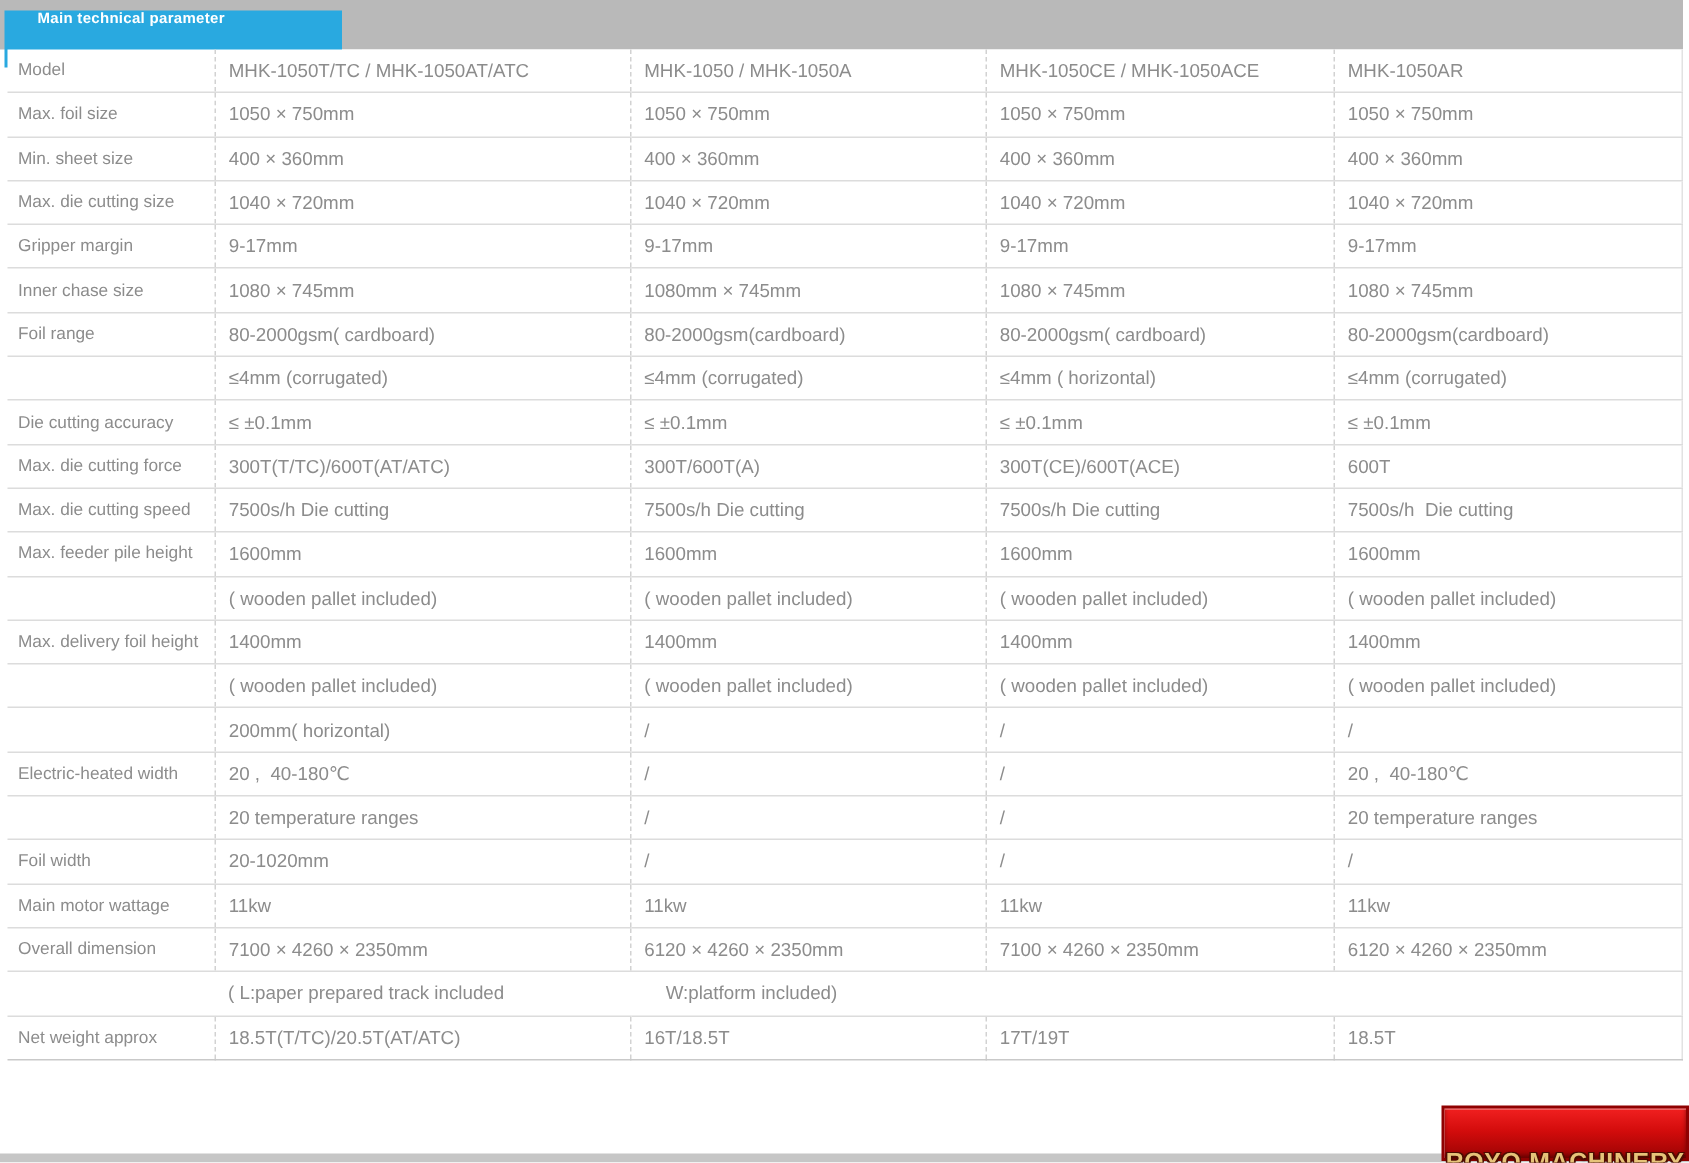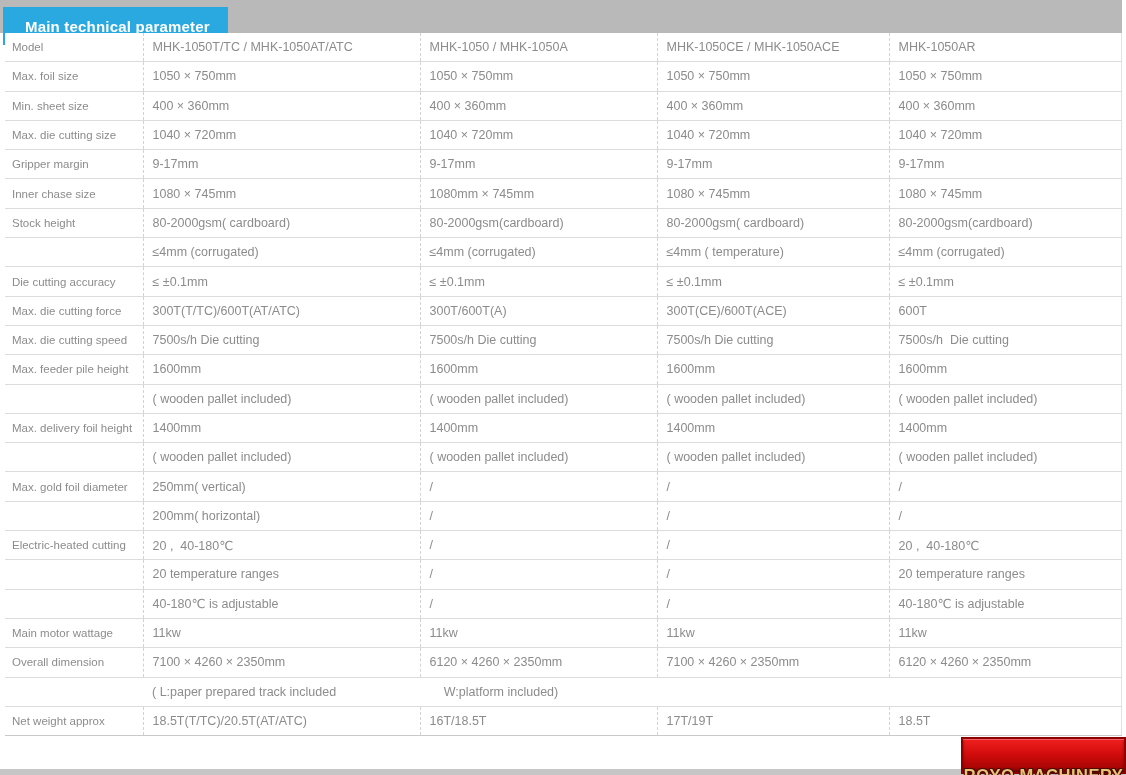--- a/index.html
+++ b/index.html
@@ -8,22 +8,22 @@
     background:#ffffff;
     font-family:"Liberation Sans","DejaVu Sans",sans-serif;
   }
   .top-band {
     position:absolute; left:0; top:0; width:1122px; height:33px;
     background:#b9b9b9;
   }
   .section-tab {
     position:absolute; left:3px; top:7px; width:225px; height:38px;
     background:#29a9e0; color:#ffffff;
-    display:flex; align-items:center; box-sizing:border-box; padding-left:22px;
-    font-size:15px; font-weight:600; letter-spacing:0.2px;
+    display:flex; box-sizing:border-box; padding-left:22px;
+    font-size:10px; font-weight:600; letter-spacing:0.2px;
   }
   .table-wrap { position:absolute; left:5px; top:33px; width:1116px; }
   table.spec-table {
     border-collapse:collapse; table-layout:fixed; width:1116px;
     background:#ffffff;
     border-right:1px solid #e2e2e2;
     border-bottom:1px solid #c9c9c9;
   }
   table.spec-table td {
     height:26.3px; vertical-align:middle;
@@ -107,31 +107,31 @@
           <td class="val">9-17mm</td>
         </tr>
         <tr>
           <td class="lbl">Inner chase size</td>
           <td class="val">1080 × 745mm</td>
           <td class="val">1080mm × 745mm</td>
           <td class="val">1080 × 745mm</td>
           <td class="val">1080 × 745mm</td>
         </tr>
         <tr>
-          <td class="lbl">Stock height</td>
+          <td class="lbl">Foil range</td>
           <td class="val">80-2000gsm( cardboard)</td>
           <td class="val">80-2000gsm(cardboard)</td>
           <td class="val">80-2000gsm( cardboard)</td>
           <td class="val">80-2000gsm(cardboard)</td>
         </tr>
         <tr>
           <td class="lbl"></td>
           <td class="val">≤4mm (corrugated)</td>
           <td class="val">≤4mm (corrugated)</td>
-          <td class="val">≤4mm ( temperature)</td>
+          <td class="val">≤4mm ( horizontal)</td>
           <td class="val">≤4mm (corrugated)</td>
         </tr>
         <tr>
           <td class="lbl">Die cutting accuracy</td>
           <td class="val">≤ ±0.1mm</td>
           <td class="val">≤ ±0.1mm</td>
           <td class="val">≤ ±0.1mm</td>
           <td class="val">≤ ±0.1mm</td>
         </tr>
         <tr>
@@ -170,53 +170,46 @@
           <td class="val">1400mm</td>
         </tr>
         <tr>
           <td class="lbl"></td>
           <td class="val">( wooden pallet included)</td>
           <td class="val">( wooden pallet included)</td>
           <td class="val">( wooden pallet included)</td>
           <td class="val">( wooden pallet included)</td>
         </tr>
         <tr>
-          <td class="lbl">Max. gold foil diameter</td>
-          <td class="val">250mm( vertical)</td>
-          <td class="val">/</td>
-          <td class="val">/</td>
-          <td class="val">/</td>
-        </tr>
-        <tr>
           <td class="lbl"></td>
           <td class="val">200mm( horizontal)</td>
           <td class="val">/</td>
           <td class="val">/</td>
           <td class="val">/</td>
         </tr>
         <tr>
-          <td class="lbl">Electric-heated cutting</td>
+          <td class="lbl">Electric-heated width</td>
           <td class="val">20 ,  40-180℃</td>
           <td class="val">/</td>
           <td class="val">/</td>
           <td class="val">20 ,  40-180℃</td>
         </tr>
         <tr>
           <td class="lbl"></td>
           <td class="val">20 temperature ranges</td>
           <td class="val">/</td>
           <td class="val">/</td>
           <td class="val">20 temperature ranges</td>
         </tr>
         <tr>
-          <td class="lbl"></td>
-          <td class="val">40-180℃ is adjustable</td>
-          <td class="val">/</td>
-          <td class="val">/</td>
-          <td class="val">40-180℃ is adjustable</td>
+          <td class="lbl">Foil width</td>
+          <td class="val">20-1020mm</td>
+          <td class="val">/</td>
+          <td class="val">/</td>
+          <td class="val">/</td>
         </tr>
         <tr>
           <td class="lbl">Main motor wattage</td>
           <td class="val">11kw</td>
           <td class="val">11kw</td>
           <td class="val">11kw</td>
           <td class="val">11kw</td>
         </tr>
         <tr>
           <td class="lbl">Overall dimension</td>

